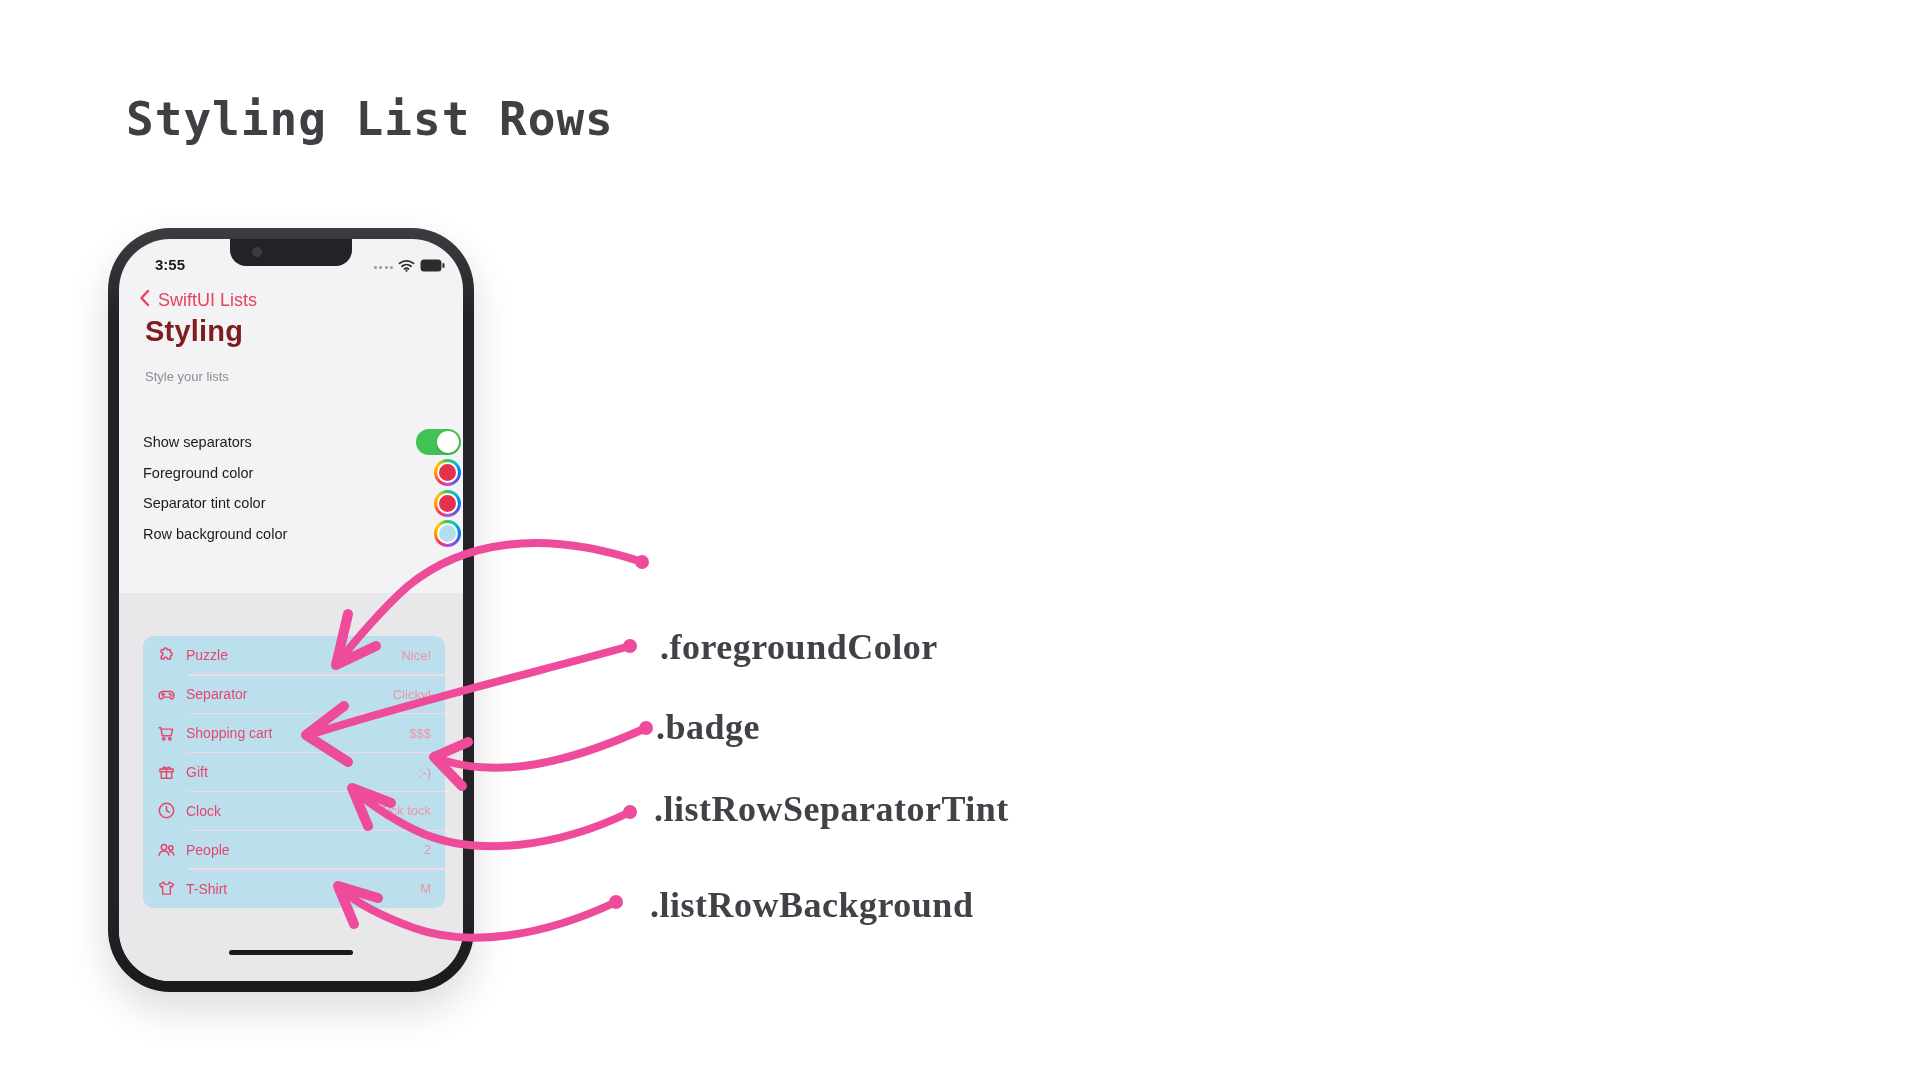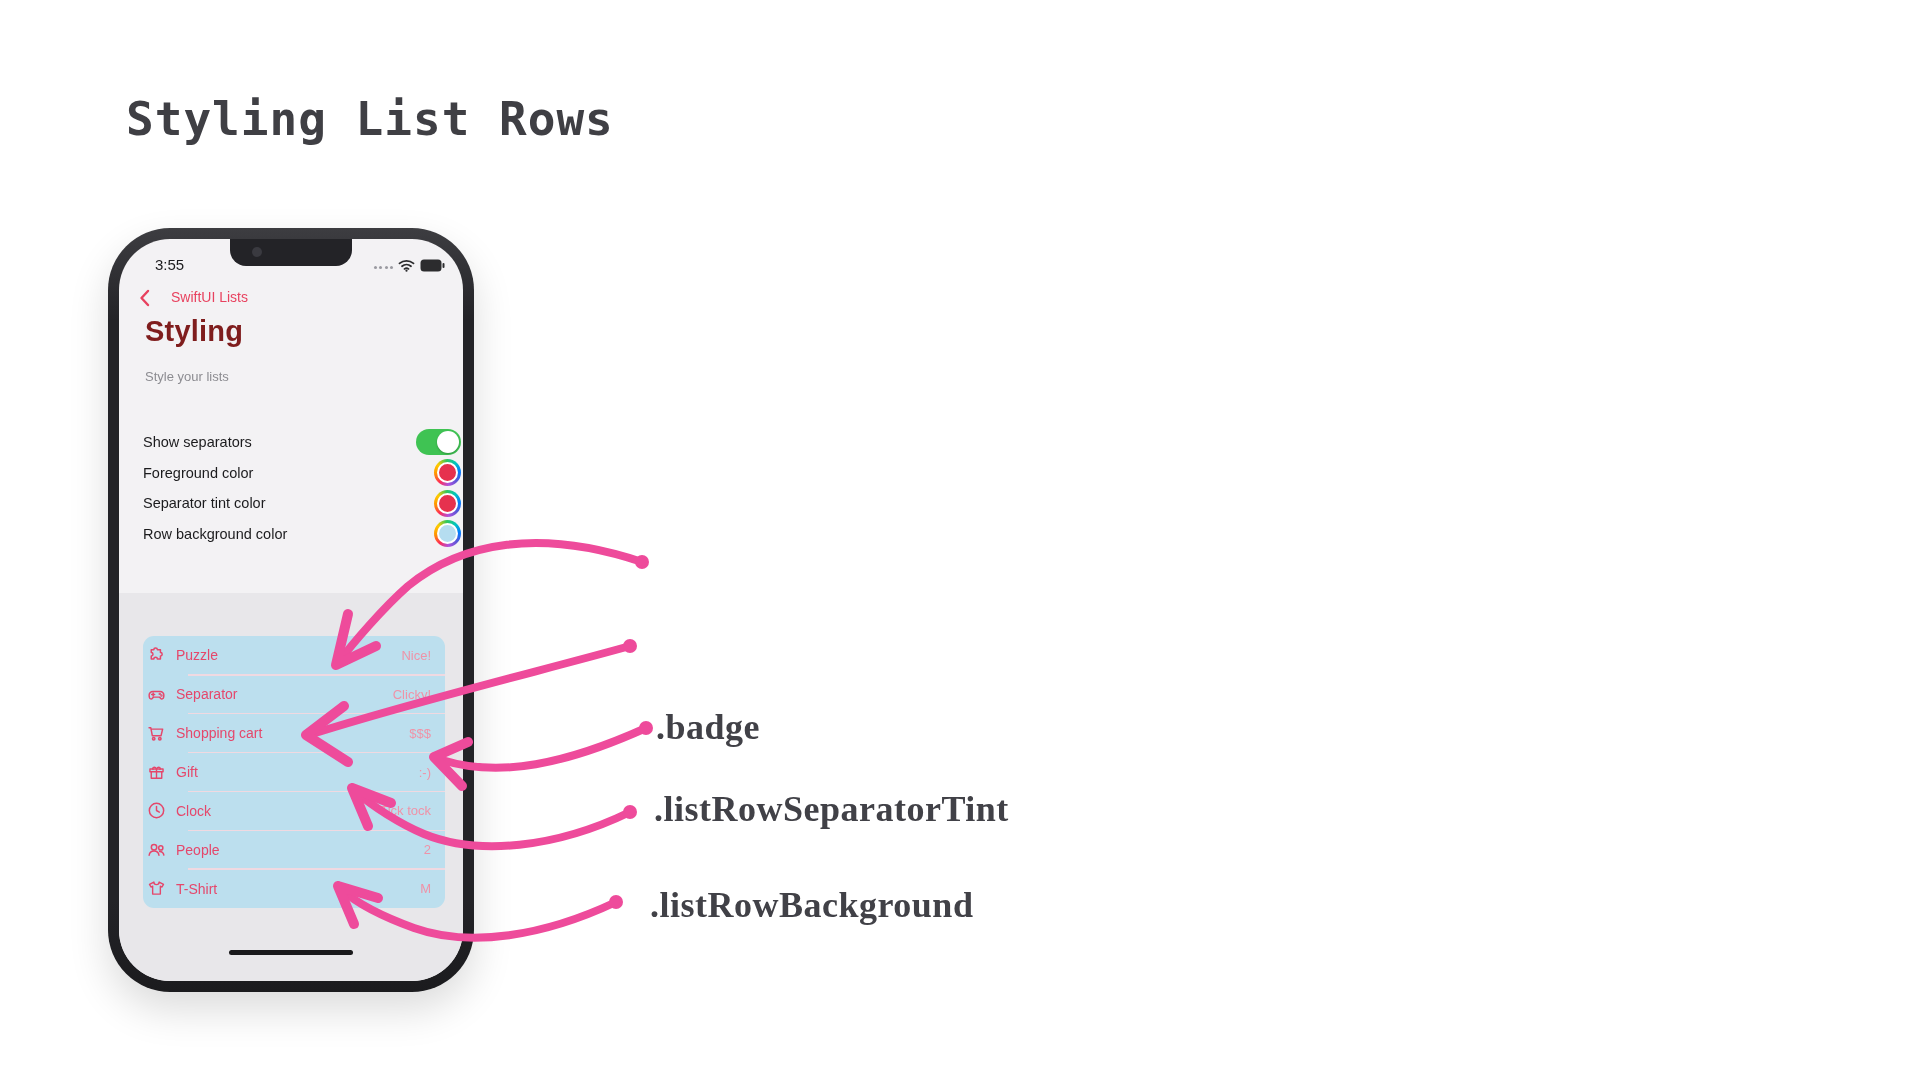--- a/index.html
+++ b/index.html
@@ -28,34 +28,34 @@
     position:absolute; left:50%; top:0; transform:translateX(-50%);
     width:122px; height:27px; background:#232327;
     border-radius:0 0 16px 16px;
   }
   .camera-dot {
     position:absolute; left:22px; top:8px; width:10px; height:10px;
     border-radius:50%; background:#3a3a40;
   }
   .status-time {
     position:absolute; left:36px; top:17px;
-    font-size:15px; font-weight:400; color:#1c1c1e;
+    font-size:15px; font-weight:700; color:#1c1c1e;
   }
   .status-icons {
     position:absolute; right:18px; top:19px;
     display:flex; align-items:center; gap:5px;
   }
   .cell-dots { display:flex; gap:2.5px; align-items:flex-end; }
   .cell-dots i { width:3px; height:3px; border-radius:50%; background:#9a9aa0; }
 
   
   .nav-back {
     position:absolute; left:20px; top:50px;
-    display:flex; gap:21px;
-    font-size:14px; color:#e8425f; cursor:default;
+    display:flex; align-items:center; gap:8px;
+    font-size:18px; color:#e8425f; cursor:default;
   }
   .screen-title {
     position:absolute; left:26px; top:76px;
     font-size:29px; font-weight:bold; color:#7f1d1d; letter-spacing:0.2px;
   }
   .screen-subtitle {
     position:absolute; left:26px; top:130px;
     font-size:13px; color:#8c8c91;
   }
 
@@ -89,21 +89,21 @@
     position:absolute; left:0; top:354px; width:100%; bottom:0;
     background:#e8e7ea;
   }
   .list-card {
     position:absolute; left:24px; top:43px; width:302px; height:272px;
     background:#bcdfee; border-radius:11px;
     display:flex; flex-direction:column;
   }
   .list-row {
     position:relative; flex:1; display:flex; align-items:center;
-    padding-left:0; padding-right:14px;
+    padding-left:10px; padding-right:14px;
   }
   .list-icon { width:27px; display:flex; align-items:center; justify-content:center; margin-right:6px; }
   .list-label { font-size:14px; color:#e5476b; flex:1; }
   .list-badge { font-size:13px; color:#ef93a8; }
   .row-sep {
     position:absolute; left:45px; right:0; bottom:-0.75px; height:1.5px;
     background:#f0d9e1;
   }
   .home-indicator {
     position:absolute; left:50%; bottom:26px; transform:translateX(-50%);
@@ -313,20 +313,21 @@
             <span class="list-badge">M</span>
           </div>
 
         </div>
       </div>
 
       <div class="home-indicator"></div>
     </div>
   </div>
 
+  <div class="annotation ann-2">.foregroundColor</div>
   <div class="annotation ann-3">.badge</div>
   <div class="annotation ann-4">.listRowSeparatorTint</div>
   <div class="annotation ann-5">.listRowBackground</div>
 
   <svg class="arrows" viewBox="0 0 1920 1080">
 
     <g>
       <circle class="arrow-dot" cx="642" cy="562" r="7"></circle>
       <path class="arrow-stroke" d="M642 562 C540 528 462 542 408 586 C383 608 352 644 338 663"></path>
       <path class="arrow-head" d="M336 665 L348 614 M336 665 L376 646"></path>

